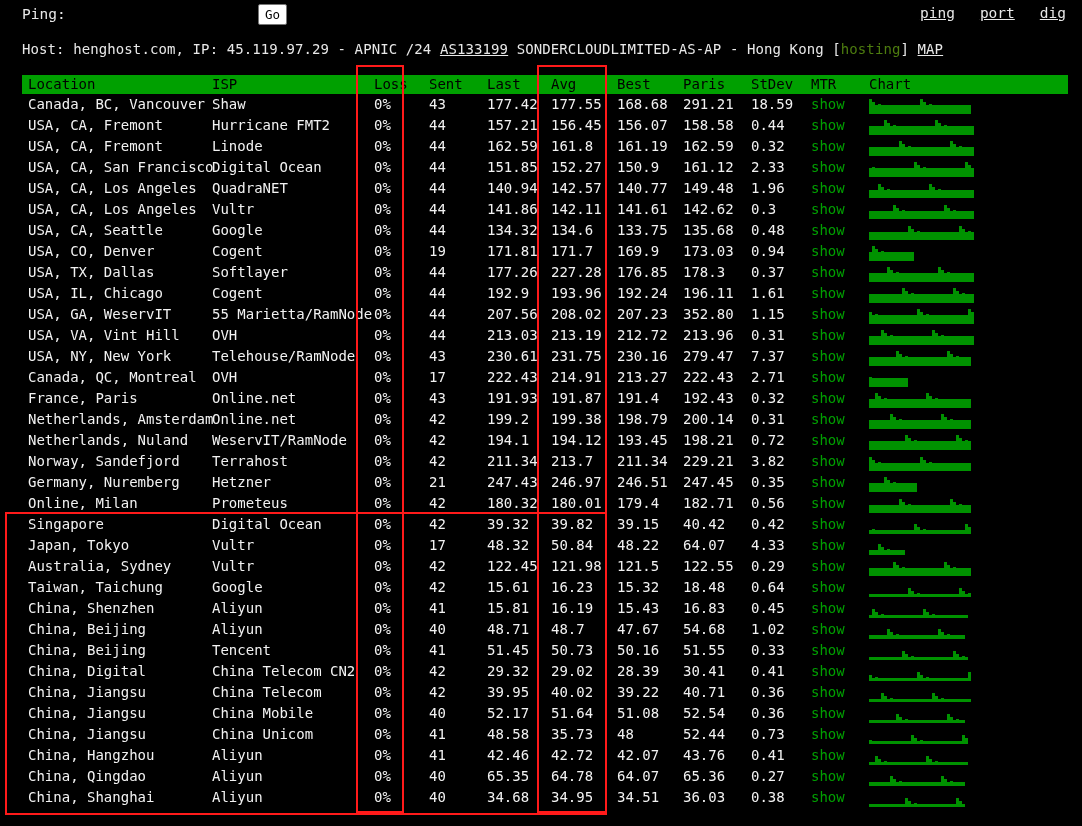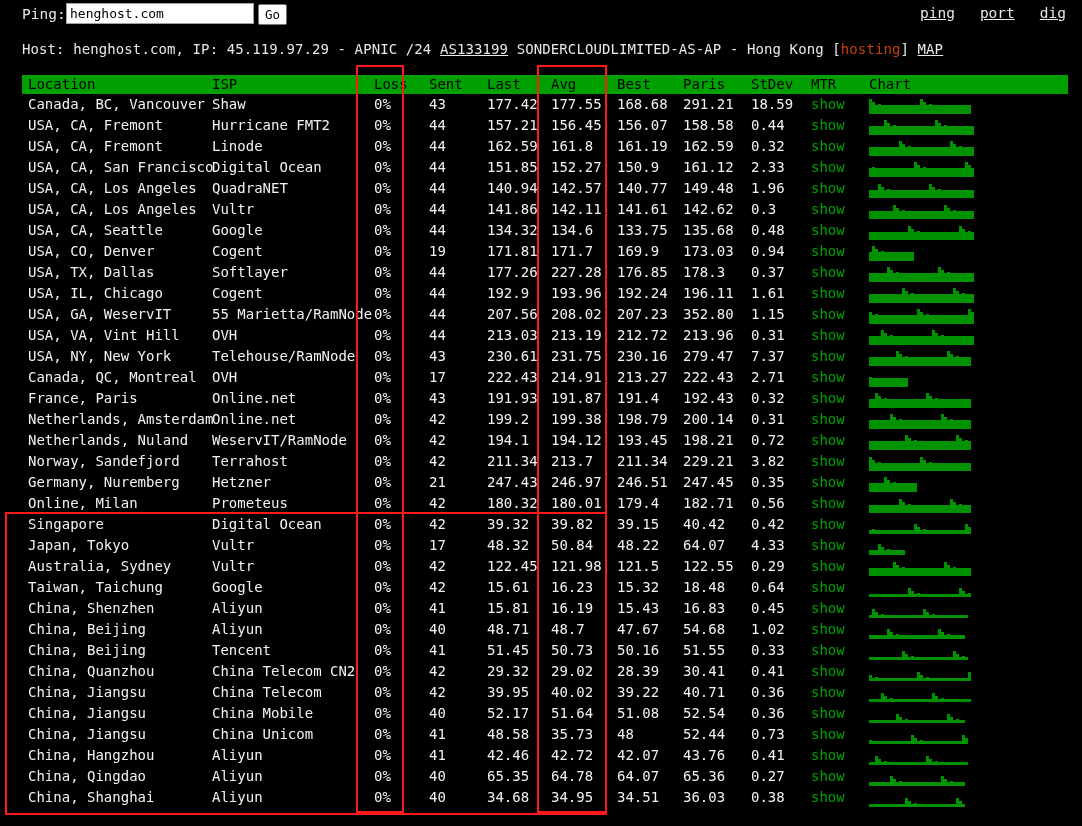--- a/index.html
+++ b/index.html
@@ -79,21 +79,21 @@
     font-size: 14px;
     white-space: nowrap;
     color: #e8e8e8;
     letter-spacing: 0.1px;
   }
   .hostline a {
     color: #e8e8e8;
     text-decoration: underline;
     cursor: pointer;
   }
-  .hosting-tag { color: #c2410c; }
+  .hosting-tag { color: #4d7c0f; }
   .bracket { color: #e8e8e8; }
 
   
   .table-wrap {
     position: absolute;
     left: 22px; top: 75px;
     width: 1040px;
   }
   table.mtr {
     border-collapse: collapse;
@@ -167,21 +167,20 @@
   }
   #box-loss  { left: 356px; top: 65px;  width: 48px;  height: 748px; }
   #box-avg   { left: 537px; top: 65px;  width: 70px;  height: 748px; }
   #box-asia  { left: 5px;   top: 512px; width: 602px; height: 303px; }
 </style>
 </head>
 <body>
 
 <div class="topbar">
   <span class="ping-label">Ping:</span>
-  <input class="ping-input" type="text" value="henghost.com" style="">
   <button class="go-button">Go</button>
   <div class="toplinks">
     <a>ping</a>
     <a>port</a>
     <a>dig</a>
   </div>
 </div>
 
 <div class="hostline">
   <span>Host: henghost.com, IP: 45.119.97.29 - APNIC /24 </span><a>AS133199</a><span> SONDERCLOUDLIMITED-AS-AP - Hong Kong </span><span class="bracket">[</span><span class="hosting-tag">hosting</span><span class="bracket">] </span><a>MAP</a>
@@ -1475,21 +1474,21 @@
               <i style="height: 3px; left: 81px;"></i>
               <i style="height: 9px; left: 84px;"></i>
               <i style="height: 6px; left: 87px;"></i>
               <i style="height: 3px; left: 90px;"></i>
               <i style="height: 4px; left: 93px;"></i>
               <i style="height: 3px; left: 96px;"></i>
             </span>
           </td>
         </tr>
         <tr>
-          <td class="c-loc">China, Quanzhou</td>
+          <td class="c-loc">China, Digital</td>
           <td class="c-isp">China Telecom CN2</td>
           <td class="c-loss">0%</td>
           <td class="c-sent">42</td>
           <td class="c-last">29.32</td>
           <td class="c-avg">29.02</td>
           <td class="c-best">28.39</td>
           <td class="c-worst">30.41</td>
           <td class="c-stdev">0.41</td>
           <td class="c-mtr"><a class="mtr-link">show</a></td>
           <td class="c-chart">

